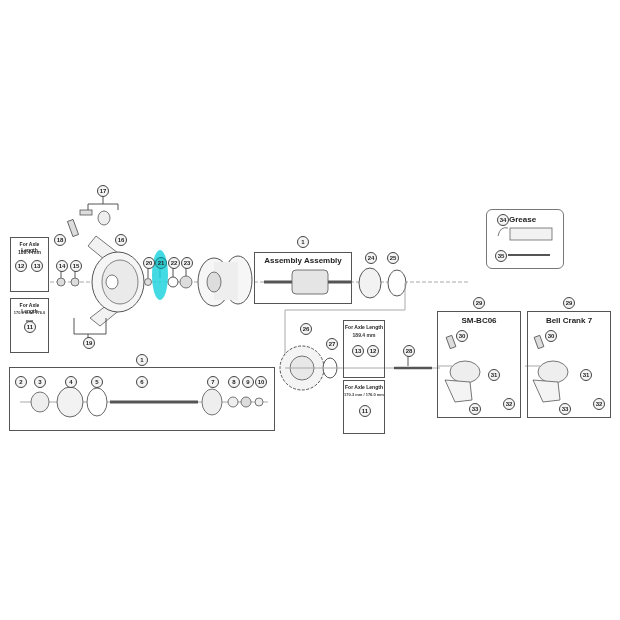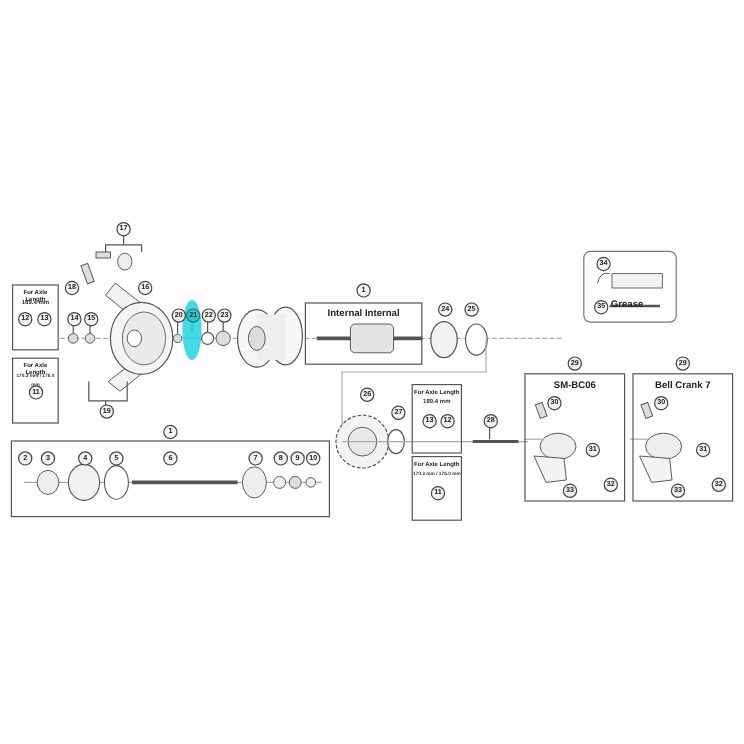--- a/index.html
+++ b/index.html
@@ -102,39 +102,39 @@
 
 <div class="box" style="left:10px;top:237px;width:37px;height:53px;">
   <div class="boxtitle" style="top:3px;font-size:5px;">For Axle Length</div>
   <div class="boxsub" style="top:10px;font-size:5px;">189.4 mm</div>
 </div>
 <div class="box" style="left:10px;top:298px;width:37px;height:53px;">
   <div class="boxtitle" style="top:3px;font-size:5px;">For Axle Length</div>
   <div class="boxsub" style="top:10px;font-size:4px;">170.3 mm / 176.0 mm</div>
 </div>
 <div class="box" style="left:254px;top:252px;width:96px;height:50px;background:transparent;">
-  <div class="boxtitle" style="top:3px;">Internal Internal</div>
+  <div class="boxtitle" style="top:3px;">Assembly Assembly</div>
 </div>
 <div class="box" style="left:9px;top:367px;width:264px;height:62px;background:transparent;"></div>
 <div class="box" style="left:343px;top:320px;width:40px;height:56px;background:transparent;">
   <div class="boxtitle" style="top:3px;font-size:5px;">For Axle Length</div>
   <div class="boxsub" style="top:10px;font-size:5px;">189.4 mm</div>
 </div>
 <div class="box" style="left:343px;top:380px;width:40px;height:52px;background:transparent;">
   <div class="boxtitle" style="top:3px;font-size:5px;">For Axle Length</div>
   <div class="boxsub" style="top:10px;font-size:4px;">170.3 mm / 176.0 mm</div>
 </div>
 <div class="box" style="left:437px;top:311px;width:82px;height:105px;background:transparent;text-decoration:underline;">
   <div class="boxtitle" style="top:4px;">SM-BC06</div>
 </div>
 <div class="box" style="left:527px;top:311px;width:82px;height:105px;background:transparent;">
   <div class="boxtitle" style="top:4px;">Bell Crank 7</div>
 </div>
 <div class="rbox" style="left:486px;top:209px;width:76px;height:58px;background:transparent;">
-  <div class="boxtitle" style="top:5px;left:22px;text-align:left;margin-top:34px;">Grease</div>
+  <div class="boxtitle" style="top:5px;left:22px;text-align:left;">Grease</div>
 </div>
 
 <div class="num" style="left:97px;top:185px;">17</div>
 <div class="num" style="left:54px;top:234px;">18</div>
 <div class="num" style="left:115px;top:234px;">16</div>
 <div class="num" style="left:15px;top:260px;">12</div>
 <div class="num" style="left:31px;top:260px;">13</div>
 <div class="num" style="left:56px;top:260px;">14</div>
 <div class="num" style="left:70px;top:260px;">15</div>
 <div class="num" style="left:143px;top:257px;">20</div>

